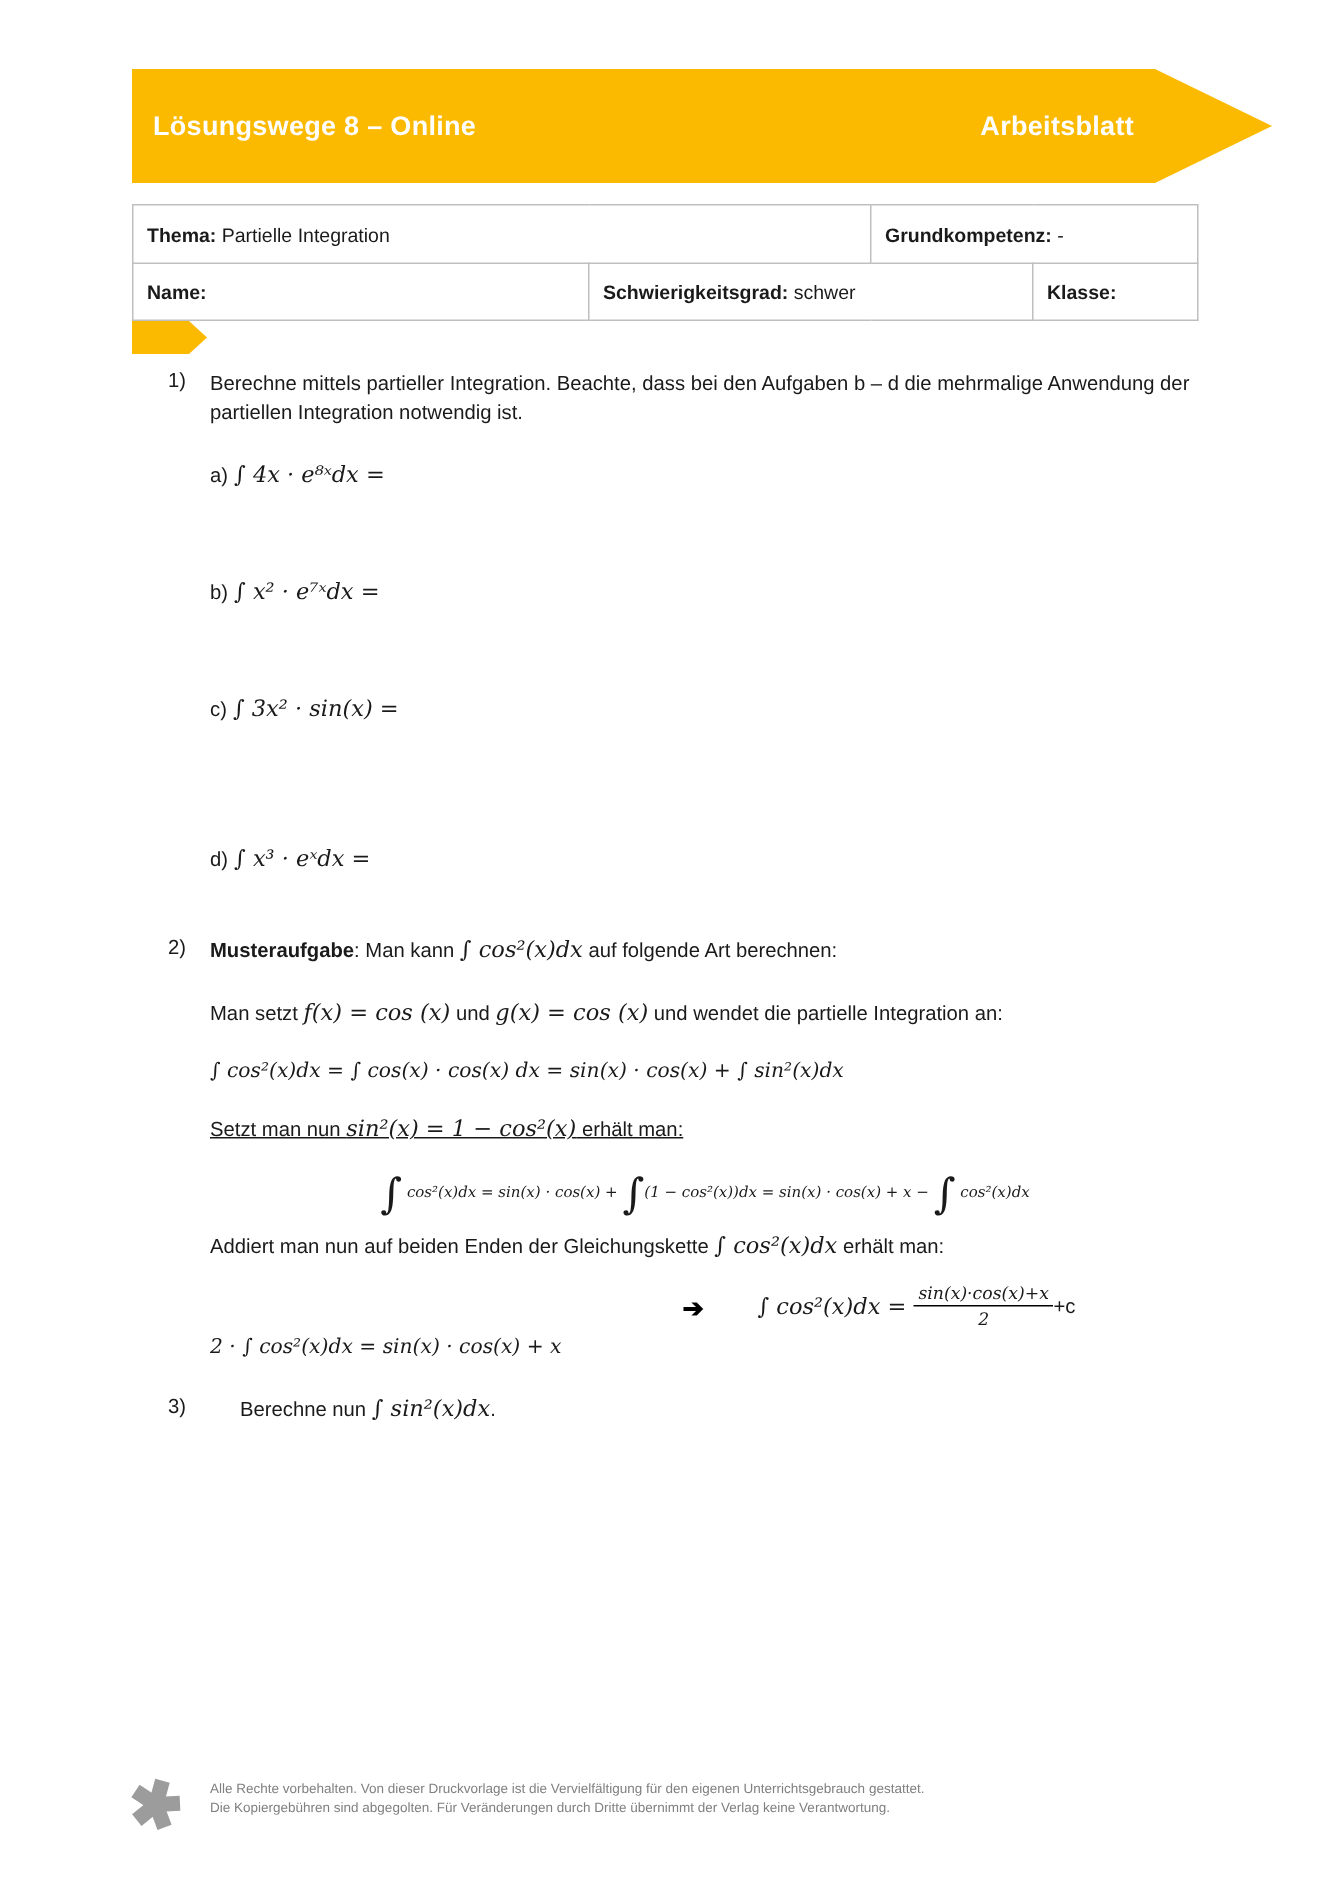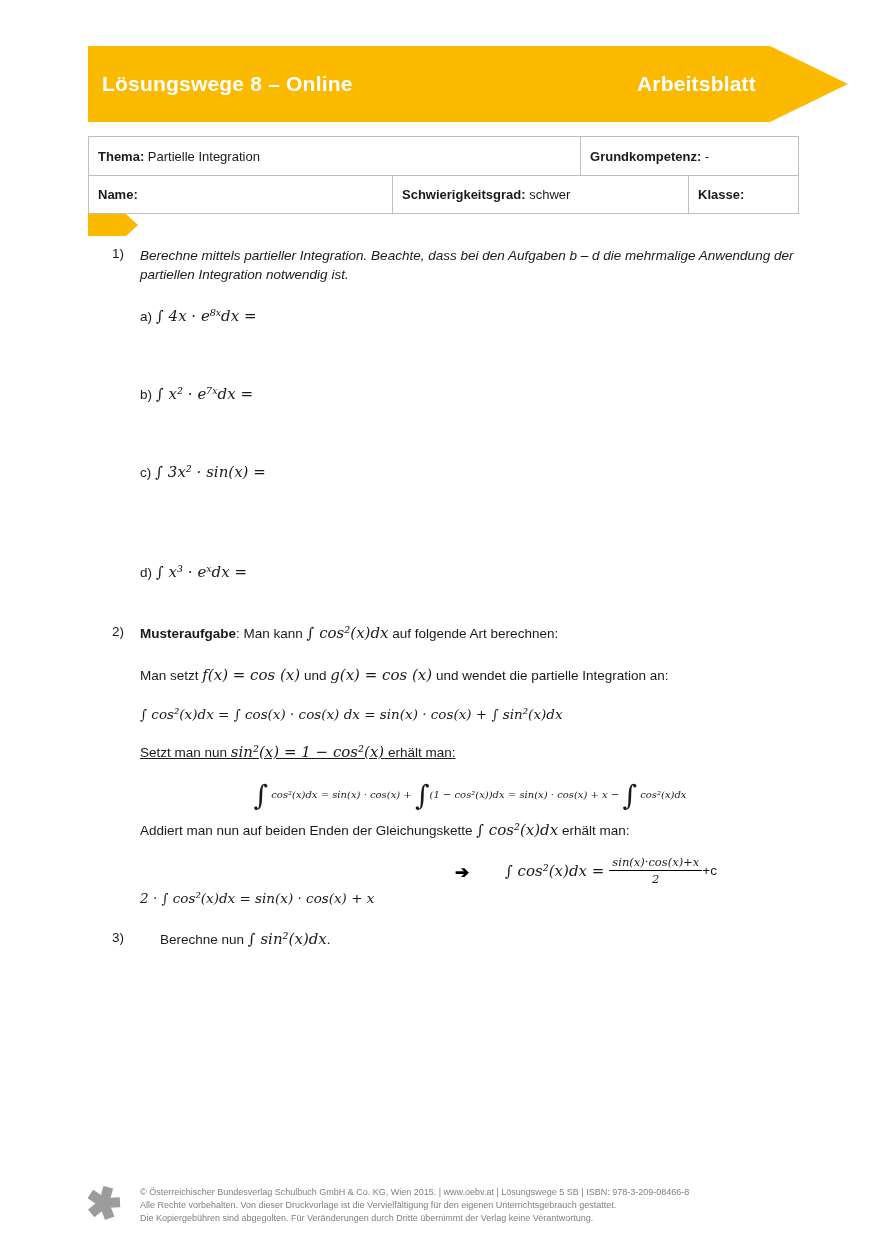--- a/index.html
+++ b/index.html
@@ -17,21 +17,21 @@
   }
   
   .banner {
     position:absolute; left:88px; top:46px; width:760px; height:76px;
     background:var(--accent,#FBB900);
     clip-path:polygon(0 0, 682px 0, 760px 38px, 682px 76px, 0 76px);
     display:flex; align-items:center; justify-content:space-between;
     padding:0 92px 0 14px;
   }
   .banner span {
-    color:#ffffff; font-weight:bold; font-size:21px; letter-spacing:0.2px;
+    color:#ffffff; font-weight:bold; font-size:18px; letter-spacing:0.2px;
   }
   
   .info-table-wrap { position:absolute; left:88px; top:136px; width:710px; }
   table.info { border-collapse:collapse; width:100%; table-layout:fixed; }
   table.info td {
     border:1px solid #BFBFBF; font-size:13px; padding:0 0 0 9px;
     vertical-align:middle; background:#fff;
   }
   table.info tr.r1 td { height:39px; }
   table.info tr.r2 td { height:38px; }
@@ -91,21 +91,21 @@
       <td colspan="2"><b>Schwierigkeitsgrad:</b><span> schwer</span></td>
       <td><b>Klasse:</b></td>
     </tr>
   </tbody>
     </table>
 </div>
 
 <div class="tab-arrow"></div>
 
 <span class="ex-num" style="top:246px;">1)</span>
-<div class="ex-body prewrap" style="top:246px;font-style:italic;">Berechne mittels partieller Integration. Beachte, dass bei den Aufgaben b – d die mehrmalige Anwendung der
+<div class="ex-body prewrap" style="top:246px;">Berechne mittels partieller Integration. Beachte, dass bei den Aufgaben b – d die mehrmalige Anwendung der
 partiellen Integration notwendig ist.</div>
 
 <div class="ex-body" style="top:307px;">
   <span class="item-label">a)</span><span class="math">∫ 4x · e⁸ˣdx =</span>
 </div>
 <div class="ex-body" style="top:385px;">
   <span class="item-label">b)</span><span class="math">∫ x² · e⁷ˣdx =</span>
 </div>
 <div class="ex-body" style="top:463px;">
   <span class="item-label">c)</span><span class="math">∫ 3x² · sin(x) =</span>
@@ -158,16 +158,15 @@
     <g stroke="#9C9C9C" stroke-width="10" stroke-linecap="butt">
       <line x1="20" y1="21" x2="24.3" y2="5.2"></line>
       <line x1="20" y1="21" x2="36.0" y2="20.2"></line>
       <line x1="20" y1="21" x2="25.7" y2="36.3"></line>
       <line x1="20" y1="21" x2="7.2" y2="31.4"></line>
       <line x1="20" y1="21" x2="6.3" y2="12.0"></line>
     </g>
   </svg>
 </div>
 <div class="footer-text">
-  <div>© Österreichischer Bundesverlag Schulbuch GmbH &amp; Co. KG, Wien 2015. | www.oebv.at | Lösungswege 5 SB | ISBN: 978-3-209-08466-8</div>
   <div>Alle Rechte vorbehalten. Von dieser Druckvorlage ist die Vervielfältigung für den eigenen Unterrichtsgebrauch gestattet.</div>
   <div>Die Kopiergebühren sind abgegolten. Für Veränderungen durch Dritte übernimmt der Verlag keine Verantwortung.</div>
 </div>
 
 </body></html>

